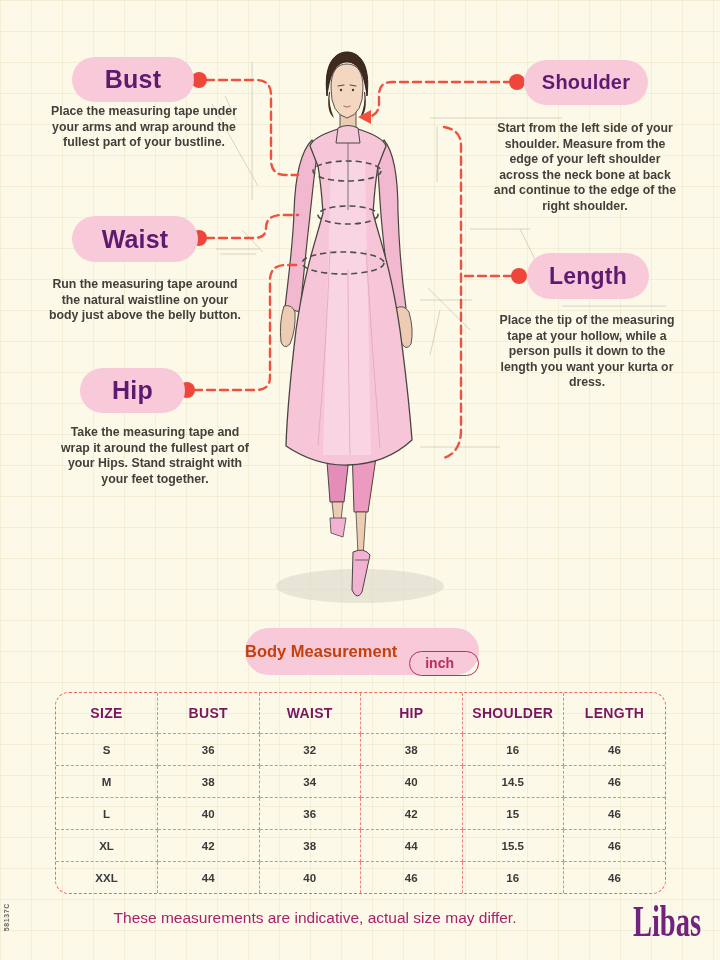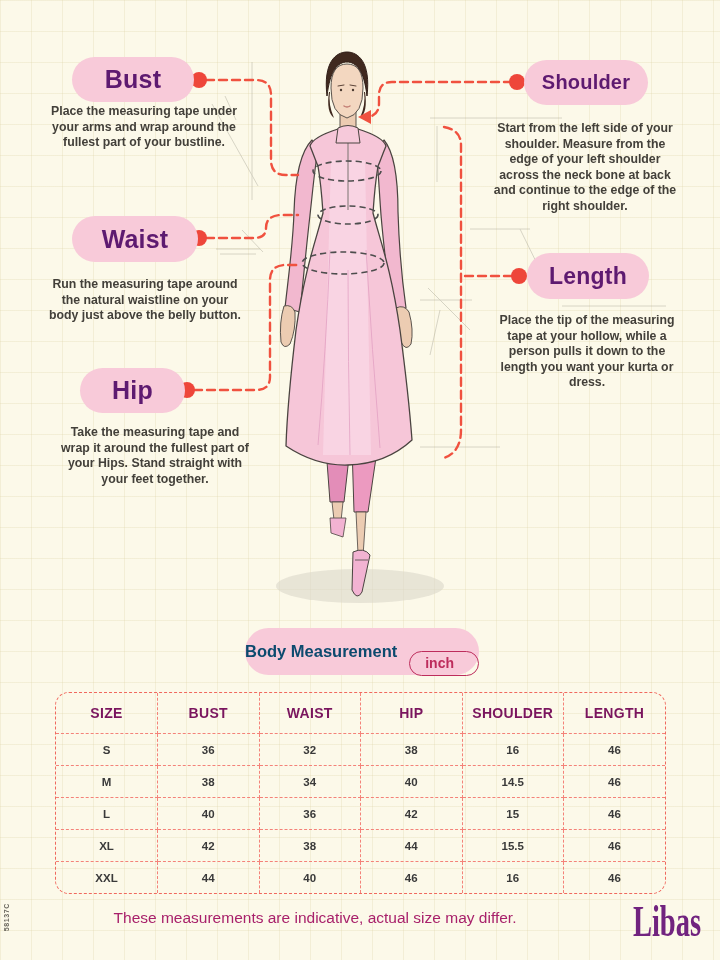--- a/index.html
+++ b/index.html
@@ -36,21 +36,21 @@
   #pill-length{left:527px;top:253px;width:122px;height:46px;font-size:23px;}
   #desc-length{left:489px;top:313px;width:196px;}
   #pill-hip{left:80px;top:368px;width:105px;height:45px;font-size:25px;}
   #desc-hip{left:60px;top:425px;width:190px;}
 
   #bm-bar{
     position:absolute;z-index:2;left:245px;top:628px;width:234px;height:47px;
     background:#f8cad9;border-radius:999px;
     display:flex;align-items:center;justify-content:center;gap:12px;
   }
-  #bm-title{font-size:16.5px;font-weight:800;color:#0c4a6e;}
+  #bm-title{font-size:16.5px;font-weight:800;color:#c2410c;}
   #bm-unit{
     font-size:14px;font-weight:800;color:#bd2d5c;
     border:1.7px solid #bd2d5c;border-radius:999px;
     padding:4px 24px 5px 15px;background:transparent;line-height:1;
     font-family:"Liberation Sans", sans-serif;cursor:default;margin-top:23px;
   }
 
   #size-table-wrap{
     position:absolute;z-index:2;left:55px;top:692px;width:611px;
     border:1.7px dashed #f0695e;border-radius:14px;overflow:hidden;

